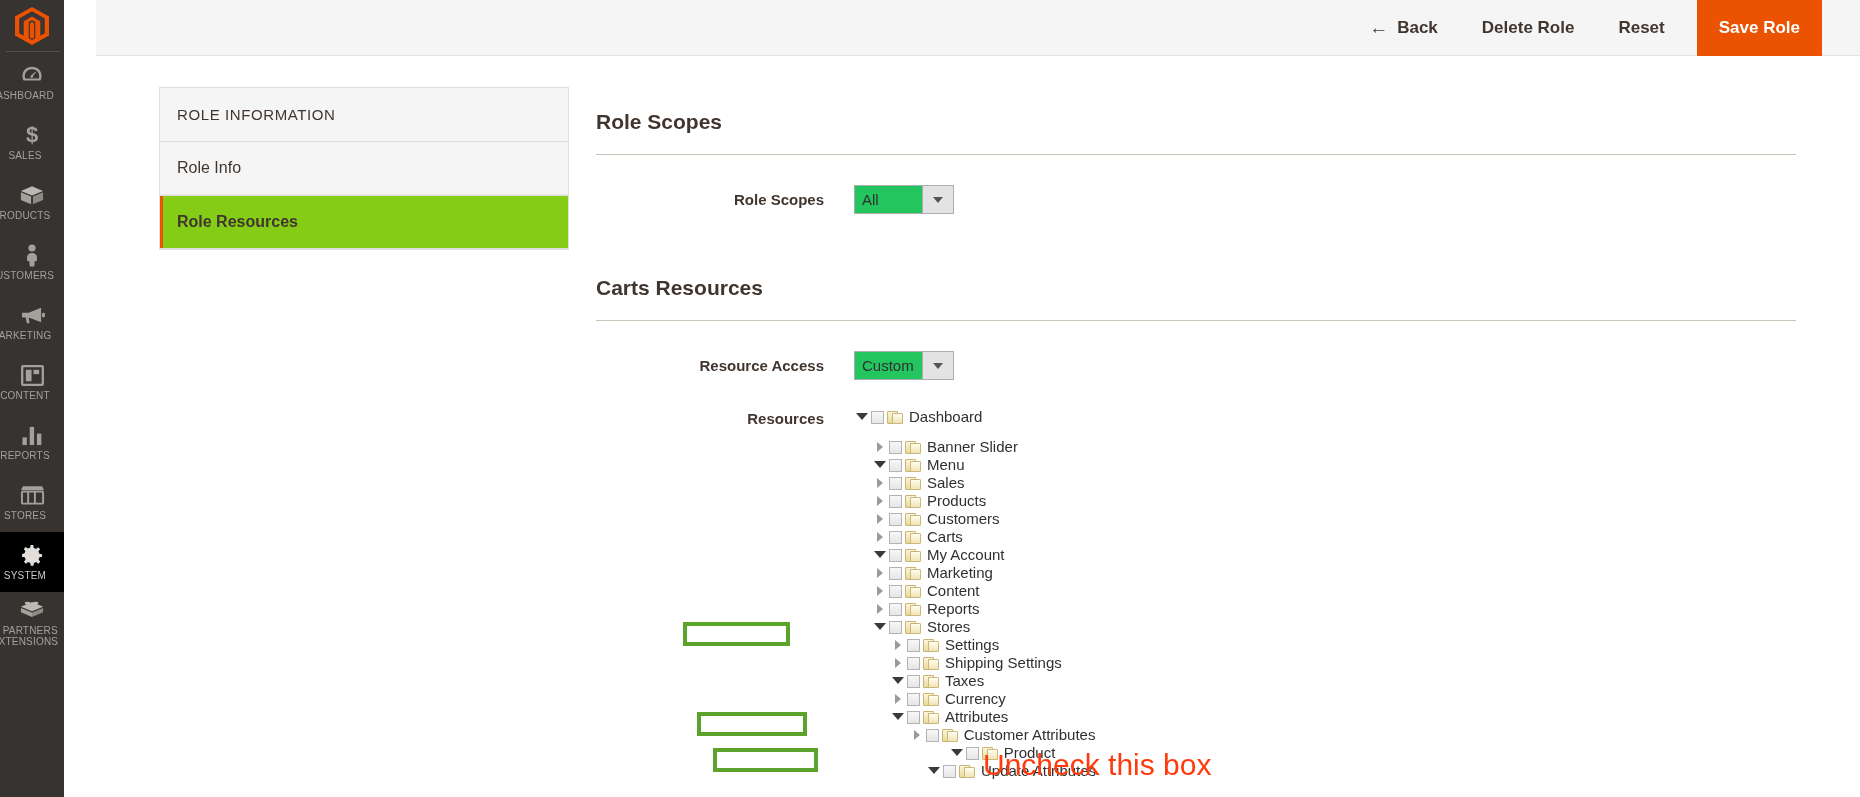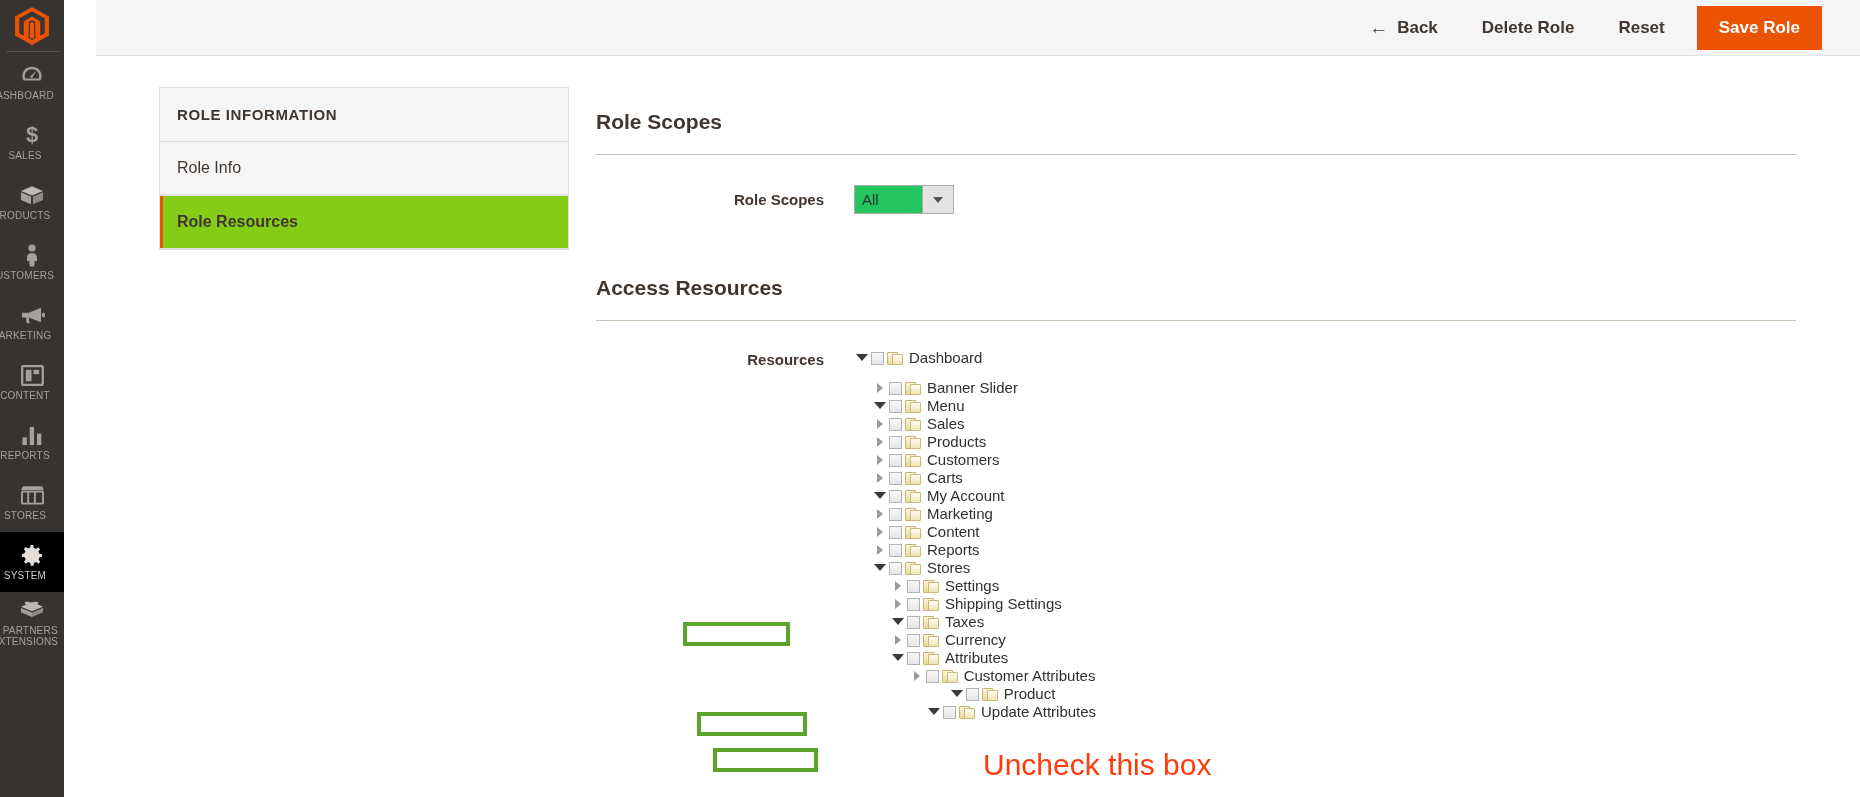--- a/index.html
+++ b/index.html
@@ -73,35 +73,35 @@
     background: none; border: none; cursor: pointer;
     padding: 0 22px; line-height: 1;
     display: flex; align-items: center; gap: 9px;
     font-family: "Liberation Sans", sans-serif;
   }
   .tb-btn .back-arrow { font-size: 19px; font-weight: normal; }
   .tb-primary {
     background: #eb5202; color: #ffffff;
     font-size: 17px; font-weight: bold;
     border: none; cursor: pointer;
-    height: 44px; padding: 0 22px;
+    height: 56px; padding: 0 22px;
     margin-left: 10px;
     font-family: "Liberation Sans", sans-serif;
   }
 
   
   .left-panel {
     position: absolute; left: 95px; top: 87px;
     width: 410px;
     border: 1px solid #e0dedb;
     background: #f5f5f5;
   }
   .lp-header {
     padding: 18px 17px;
-    font-size: 15px; font-weight: bold; color: #41362f;
+    font-size: 15px; font-weight: normal; color: #41362f;
     letter-spacing: .6px;
     border-bottom: 1px solid #e0dedb;
   }
   .lp-item {
     padding: 17px 17px;
     font-size: 16px; color: #41362f;
     border-bottom: 1px solid #e8e6e3;
     cursor: pointer;
     position: relative;
   }
@@ -380,23 +380,32 @@
           <div class="mg-select">
             <span class="sel-val">All</span>
             <span class="sel-arrow">
                 <i></i>
               </span>
           </div>
         </div>
       </div>
 
       <div style="margin-top:62px;">
-        <div class="section-title">Access Resources</div>
+        <div class="section-title">Carts Resources</div>
         <div class="section-rule"></div>
 
+        <div class="field-row">
+          <div class="field-label">Resource Access</div>
+          <div class="mg-select">
+            <span class="sel-val">Custom</span>
+            <span class="sel-arrow">
+                <i></i>
+              </span>
+          </div>
+        </div>
 
         <div class="field-row" style="margin-top:28px;">
           <div class="field-label top">Resources</div>
           <div class="tree-wrap">
             <div class="tree" id="tree">
                 <div class="tnode lvl0">
                   <span class="t-toggle open">
                     <i></i>
                   </span>
                   <span class="t-check"></span>

